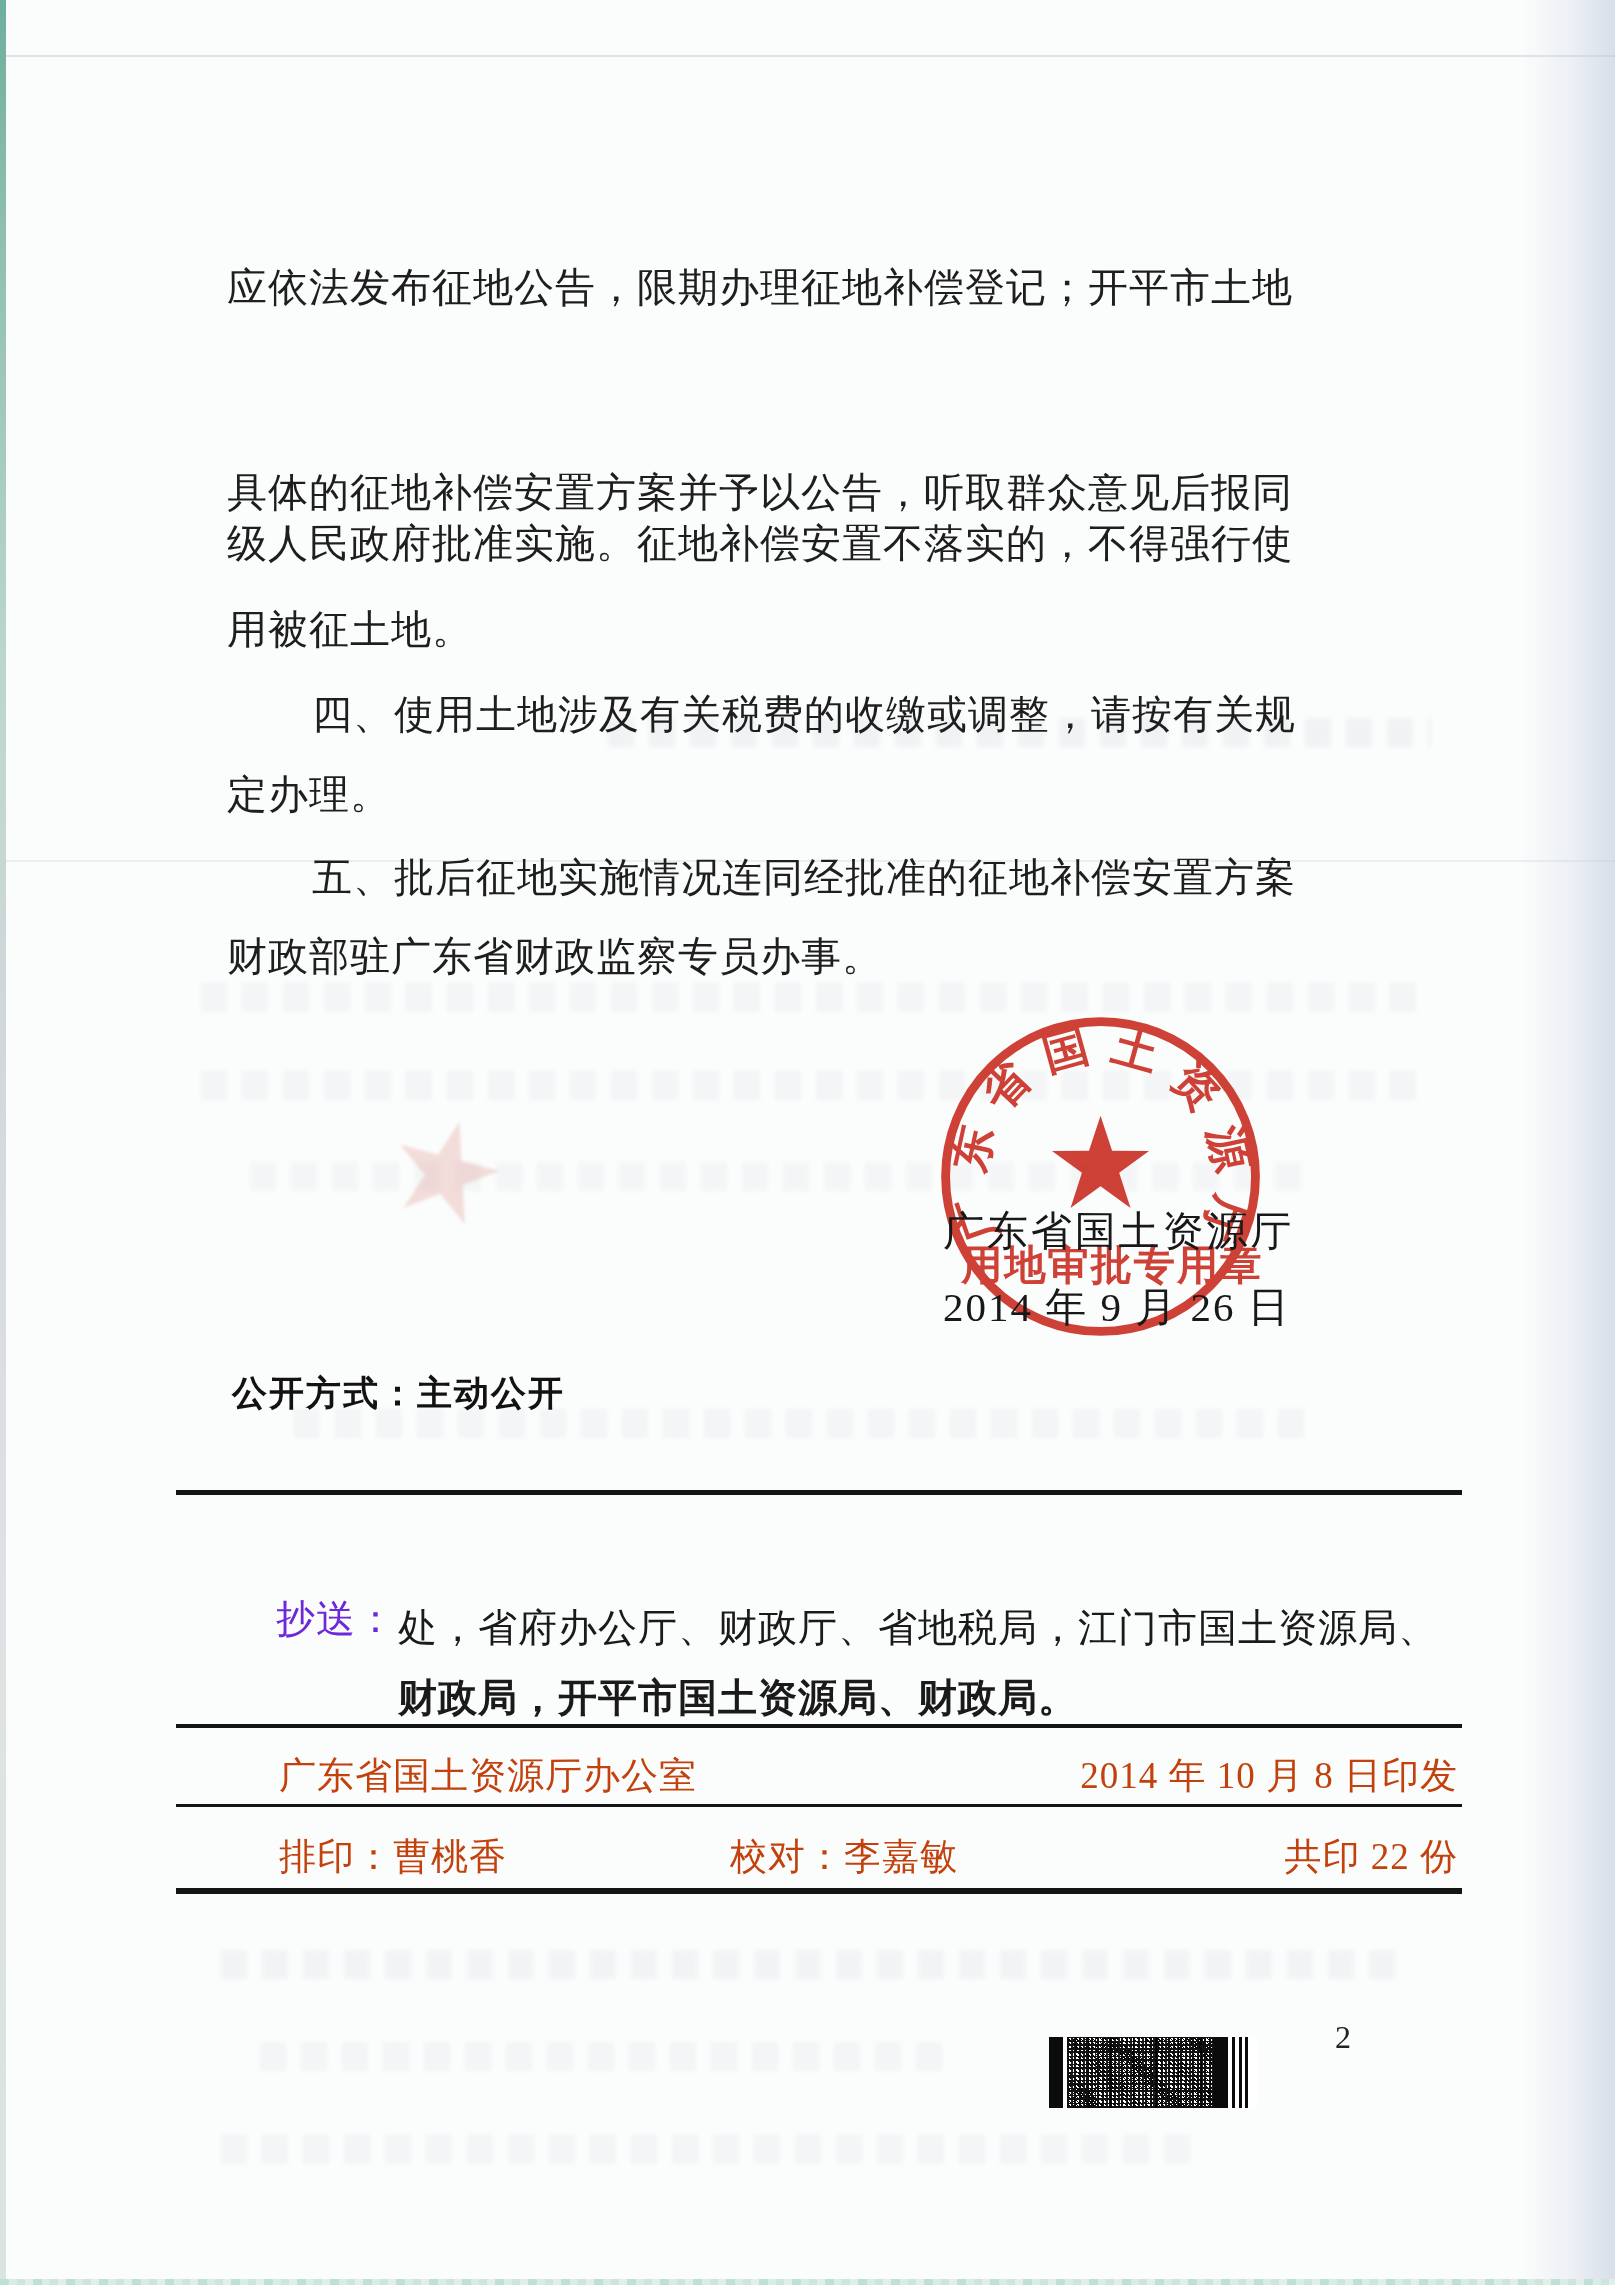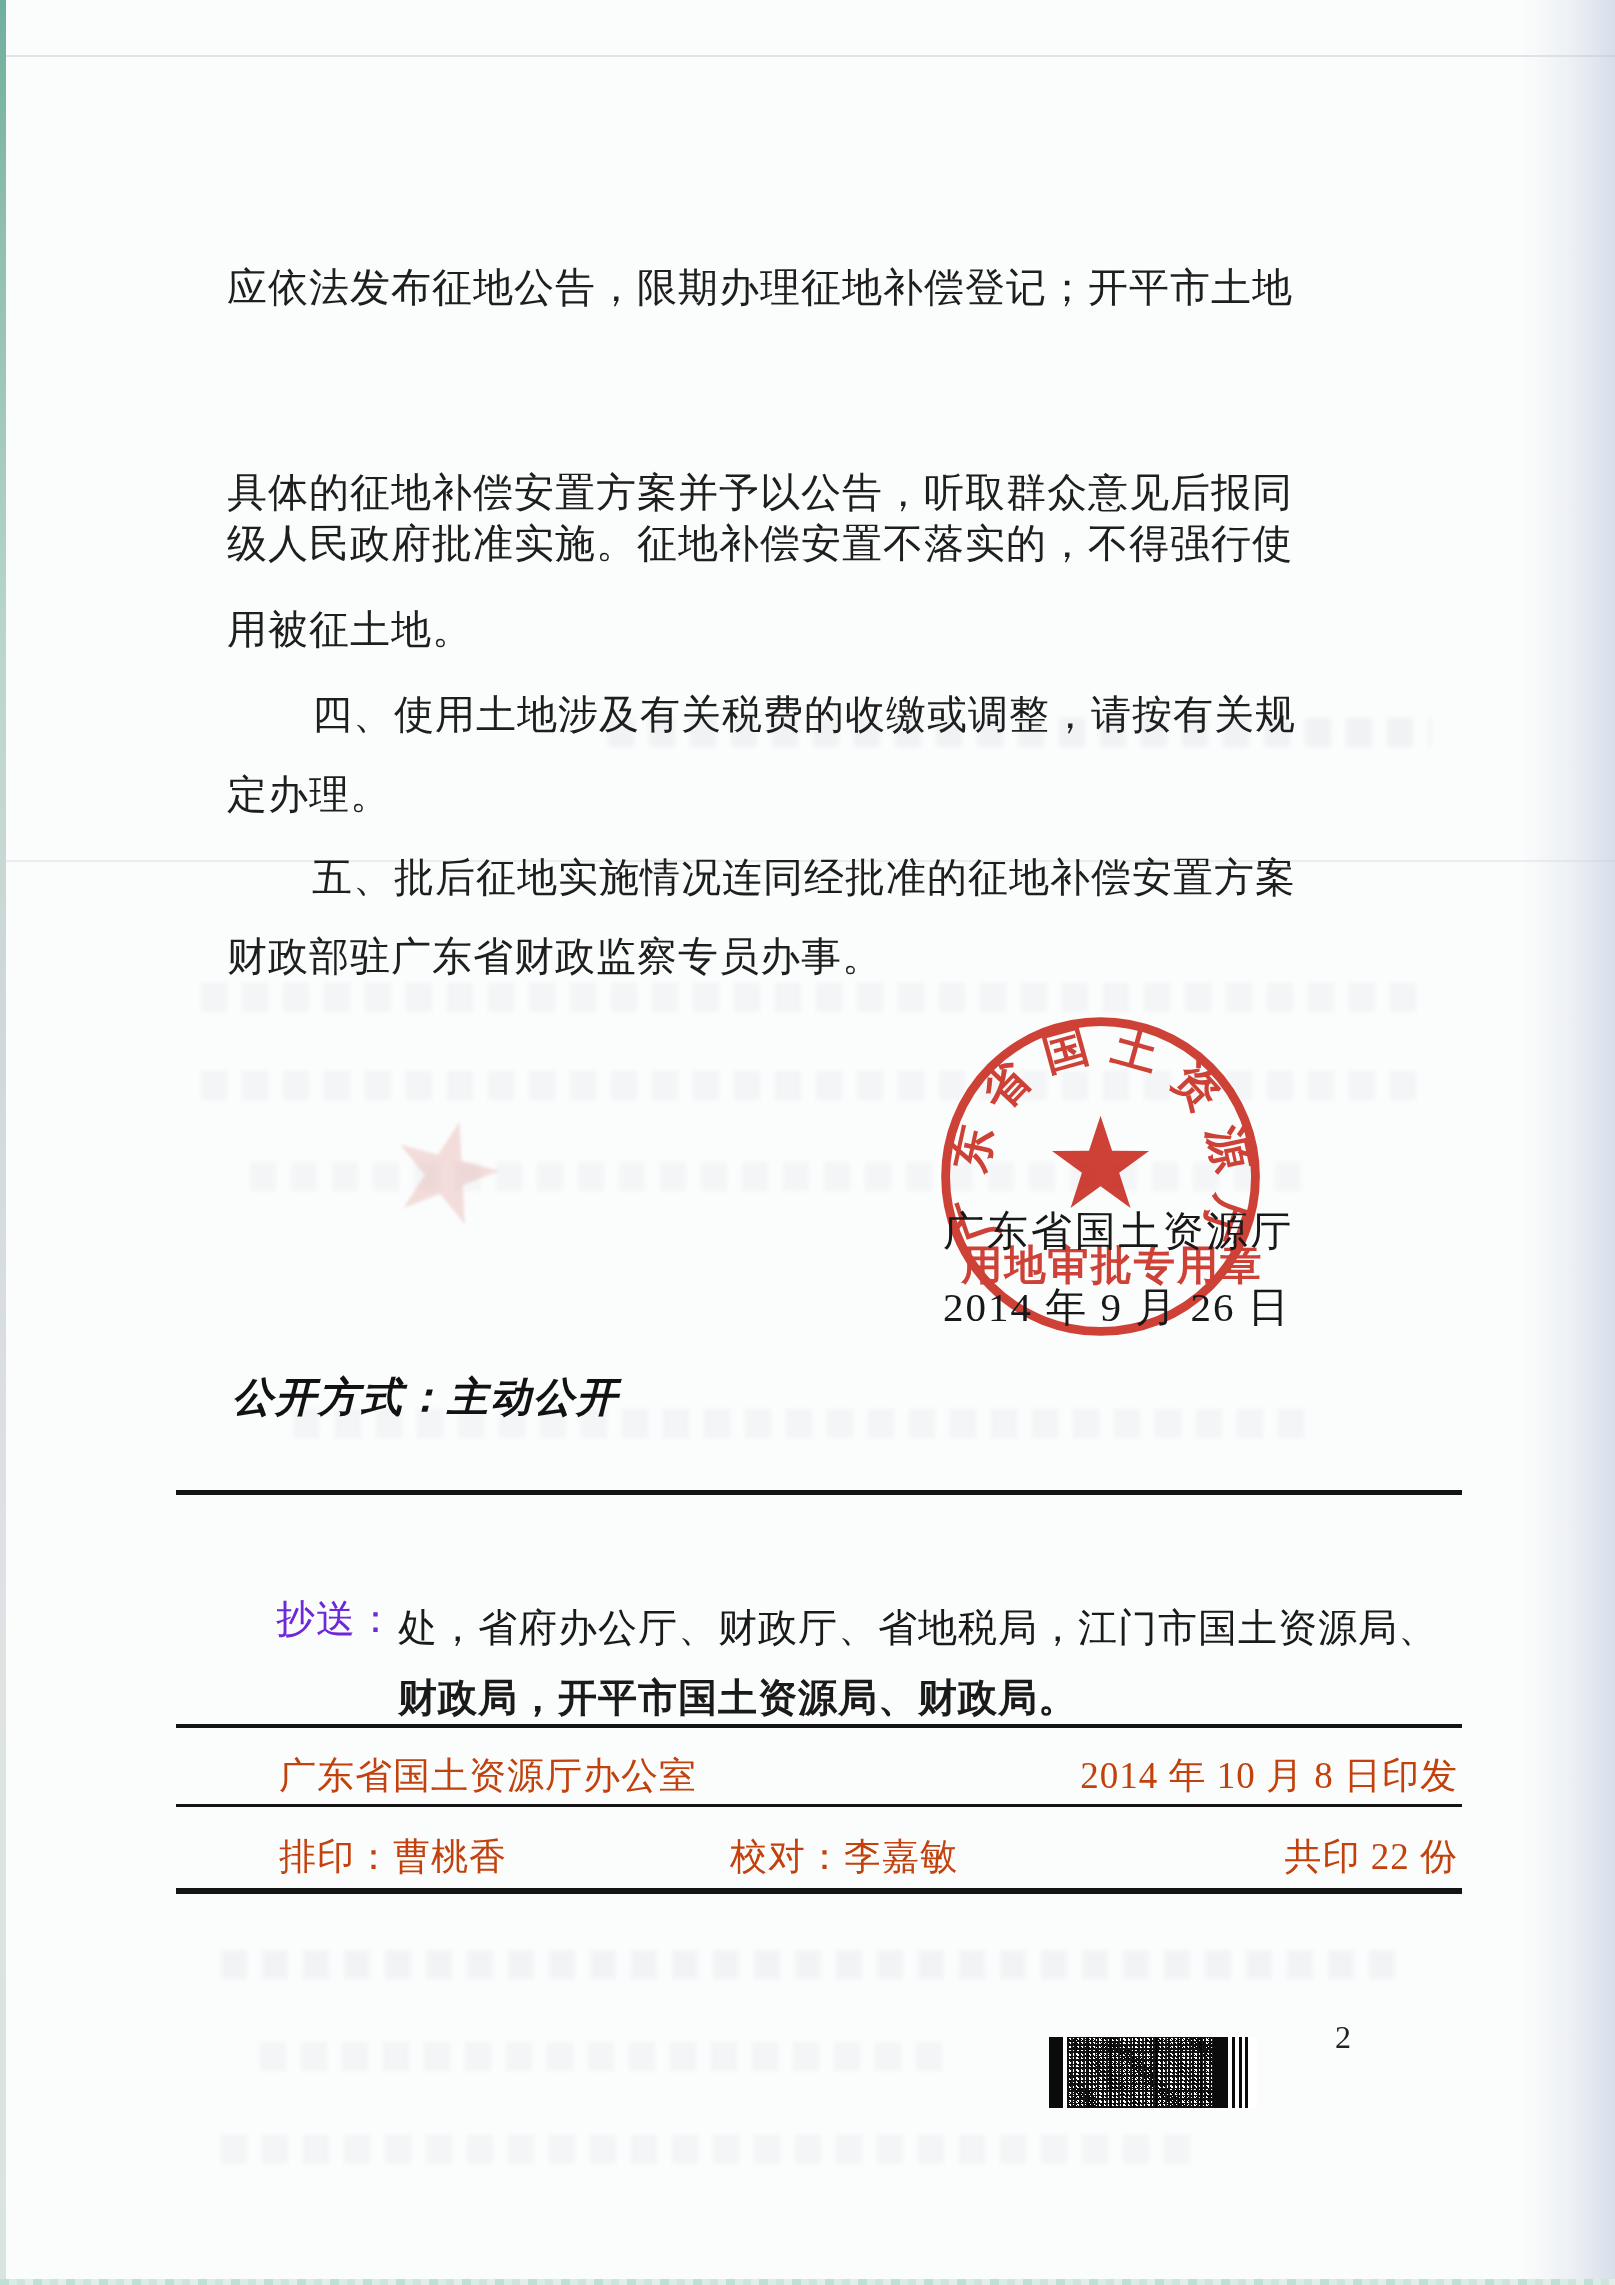--- a/index.html
+++ b/index.html
@@ -30,22 +30,22 @@
   
   .seal{position:absolute;left:926px;top:998px;width:353px;height:359px;opacity:0.88;}
   .seal text{font-family:"Liberation Serif","DejaVu Serif",serif;font-weight:600;}
   .ghost-star{position:absolute;left:382px;top:1115px;width:127px;height:110px;filter:blur(1.5px);}
 
   
   .sig-agency{position:absolute;left:943px;top:1204px;font-size:41px;letter-spacing:2.9px;white-space:nowrap;color:#181818;}
   .sig-date{position:absolute;left:943px;top:1280px;font-size:41px;letter-spacing:2px;white-space:nowrap;color:#181818;}
 
   
-  .disclosure{position:absolute;left:232px;top:1370px;font-size:41px;font-weight:bold;
-    font-family:"Liberation Sans","DejaVu Sans",sans-serif;letter-spacing:2px;color:#121212;font-style:italic;}
+  .disclosure{position:absolute;left:232px;top:1370px;font-size:35px;font-weight:bold;
+    font-family:"Liberation Sans","DejaVu Sans",sans-serif;letter-spacing:2px;color:#121212;}
 
   
   .rule{position:absolute;left:176px;width:1286px;background:#141414;}
   .r1{top:1490px;height:4.9px;} .r2{top:1724px;height:3.9px;} .r3{top:1804px;height:2.9px;} .r4{top:1888px;height:5.9px;}
 
   
   .cc-label{position:absolute;left:276px;top:1592px;font-size:39px;letter-spacing:1px;color:#6d28d9;}
   .cc-line{position:absolute;left:398px;font-size:39px;letter-spacing:1px;white-space:nowrap;color:#1a1a1a;}
   .cc0{top:1526px;} .cc1{top:1601px;} .cc2{top:1671px;font-weight:bold;}
 

